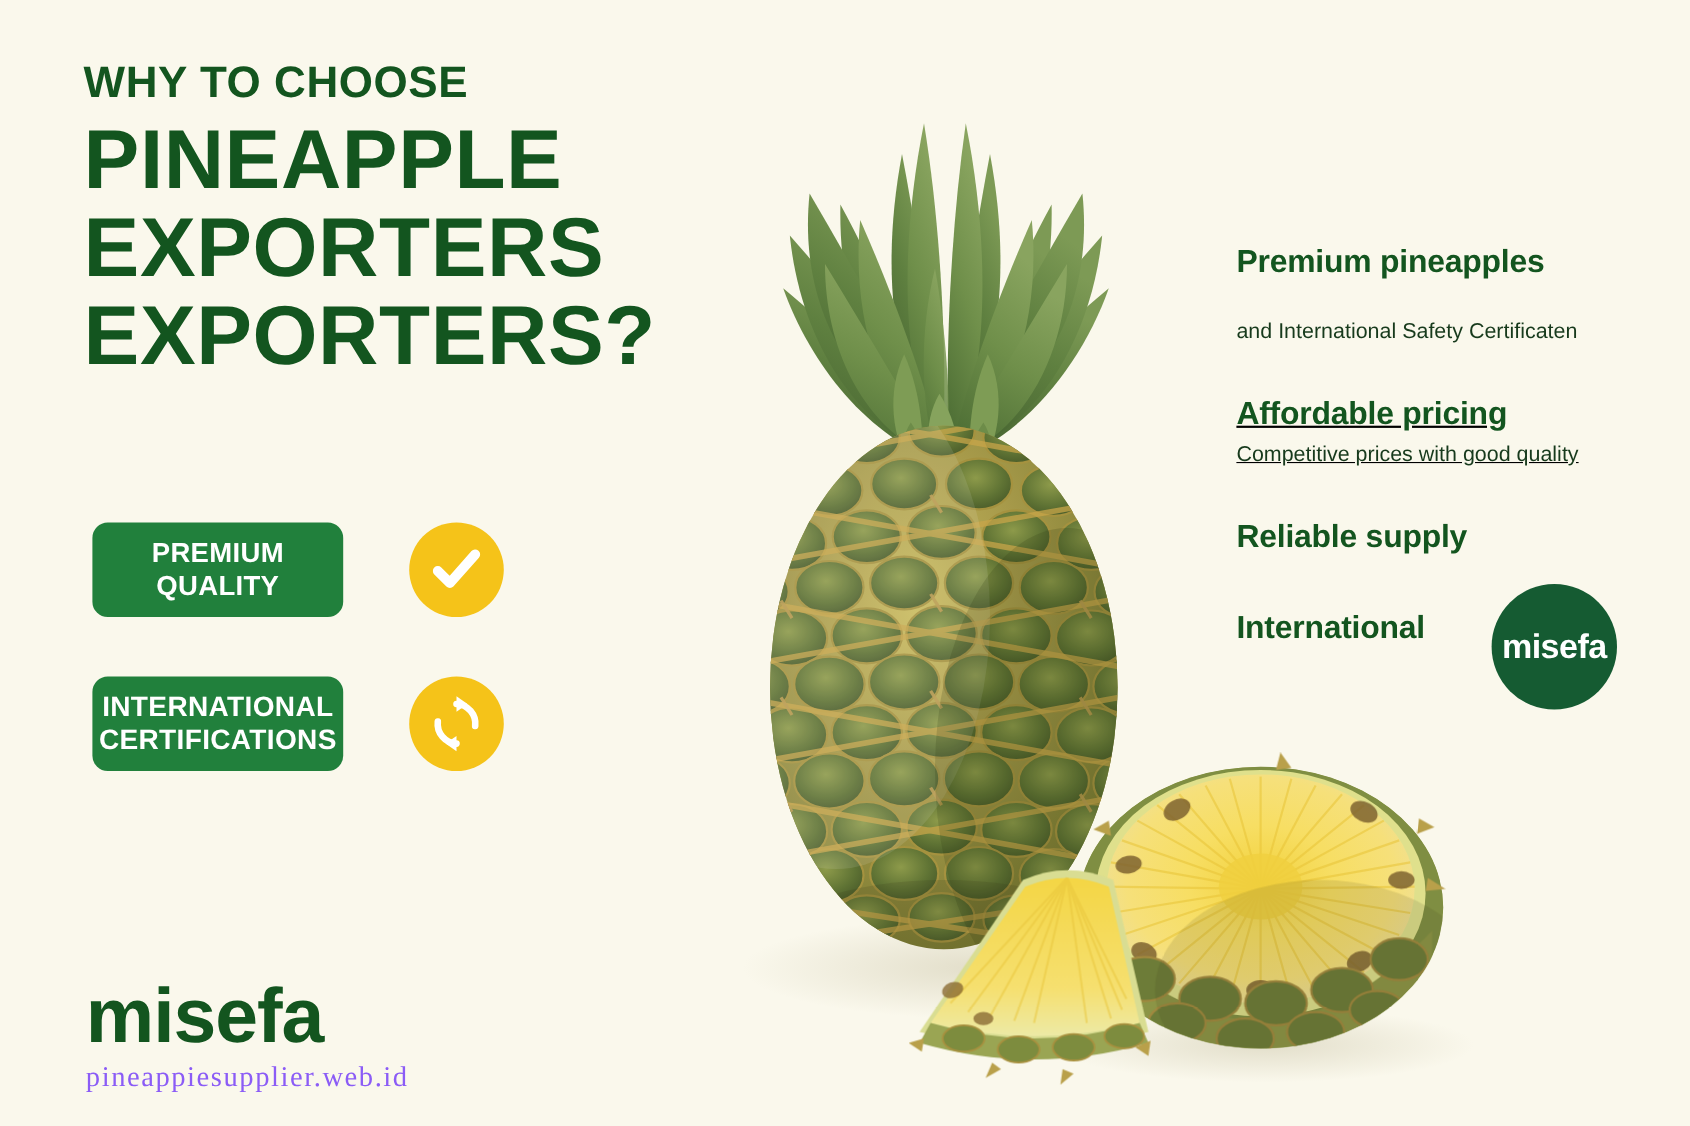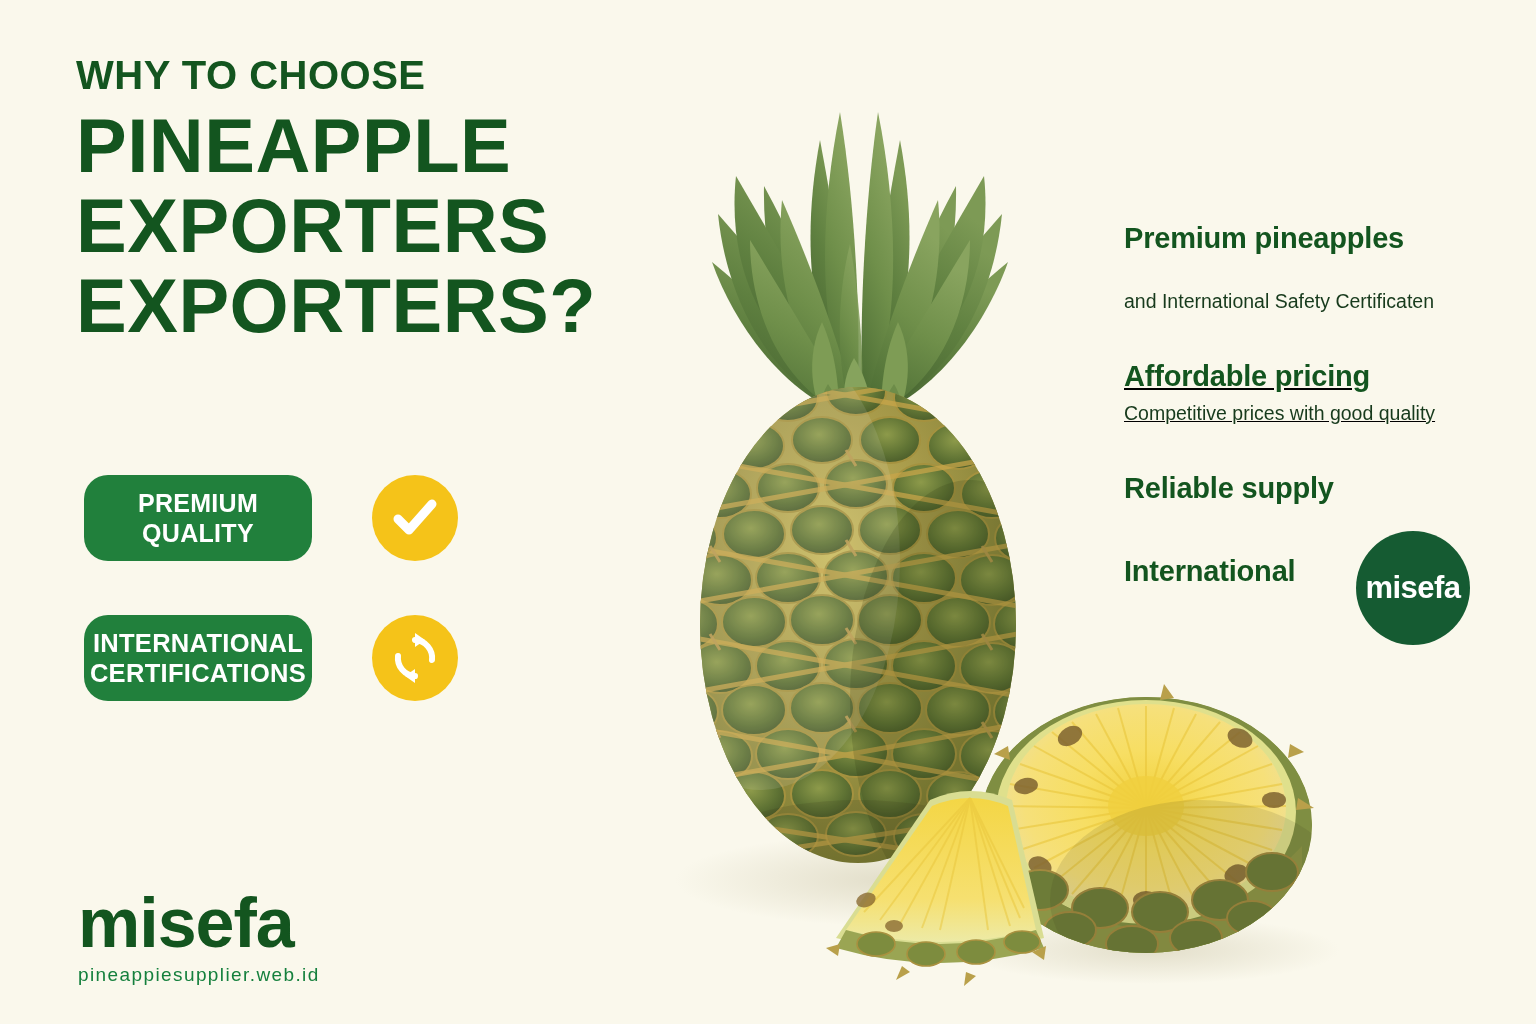--- a/index.html
+++ b/index.html
@@ -14,40 +14,40 @@
   
   .headline{position:absolute;left:76px;top:44px;width:640px;color:#13551f;}
   .headline .l1{font-size:40px;font-weight:700;letter-spacing:.5px;line-height:62px;}
   .headline .l2,.headline .l3,.headline .l4{
     font-size:76px;font-weight:700;letter-spacing:.5px;line-height:80px;}
 
   
   .pills{position:absolute;left:84px;top:470px;}
   .pillrow{display:flex;align-items:center;height:96px;margin-bottom:44px;position:relative;}
   .pill{
-    width:228px;height:86px;border-radius:24px;background:#21803c;
+    width:228px;height:86px;border-radius:14px;background:#21803c;
     display:flex;flex-direction:column;align-items:center;justify-content:center;
     color:#fff;font-weight:700;font-size:25px;line-height:30px;letter-spacing:.3px;
     text-align:center;box-sizing:border-box;padding:0 6px;position:relative;z-index:2;
   }
   .pill.wide span{white-space:nowrap;font-size:25.5px;}
   .pill span{display:block;}
   .circ{
     width:86px;height:86px;border-radius:50%;margin-left:60px;
     display:flex;align-items:center;justify-content:center;position:relative;z-index:1;
   }
   .circ.yellow{background:#f5c319;}
   .circ.lime{background:#8bbe2c;}
   .dollar{color:#fff;font-size:58px;font-weight:700;line-height:58px;
           font-family:"Liberation Sans",sans-serif;}
 
   
   .logo{position:absolute;left:78px;top:886px;}
   .logo .word{font-size:70px;font-weight:700;color:#13551f;line-height:74px;letter-spacing:-1px;}
-  .logo .url{font-size:19px;color:#15803d;letter-spacing:1.4px;margin-top:4px;}
+  .logo .url{font-size:26px;color:#8b5cf6;letter-spacing:1.4px;margin-top:4px;font-family:Liberation Serif, serif;}
 
   
   .features{position:absolute;left:1124px;top:222px;width:370px;}
   .feat{margin-bottom:34px;position:relative;}
   .feat h3{margin:0 0 7px 0;font-size:29px;font-weight:700;color:#13551f;letter-spacing:-.2px;}
   .feat p{margin:0;font-size:19.5px;line-height:26px;color:#173a1c;}
   .feat.last h3{font-size:29px;}
   .badge{
     position:absolute;left:232px;top:-24px;width:114px;height:114px;border-radius:50%;
     background:#155b32;display:flex;align-items:center;justify-content:center;

